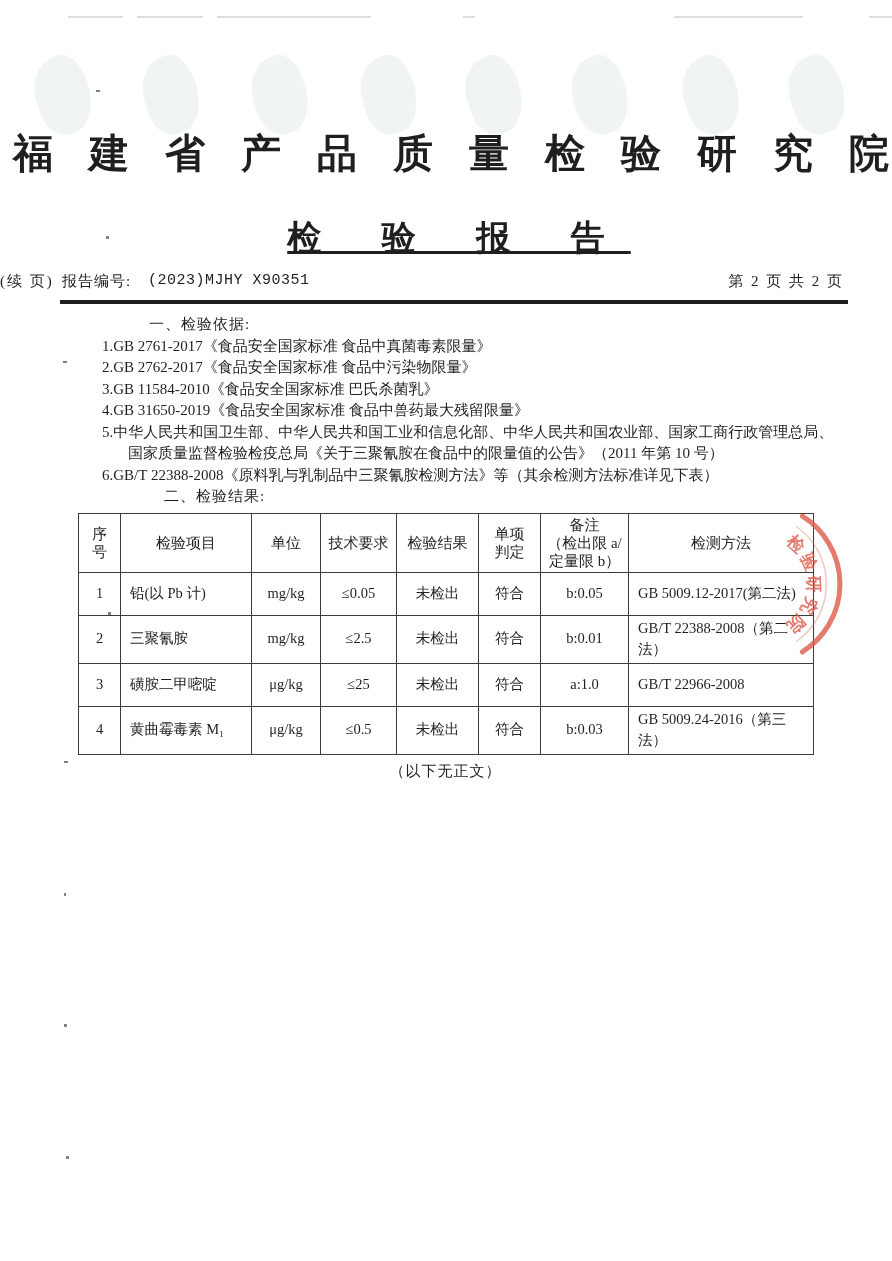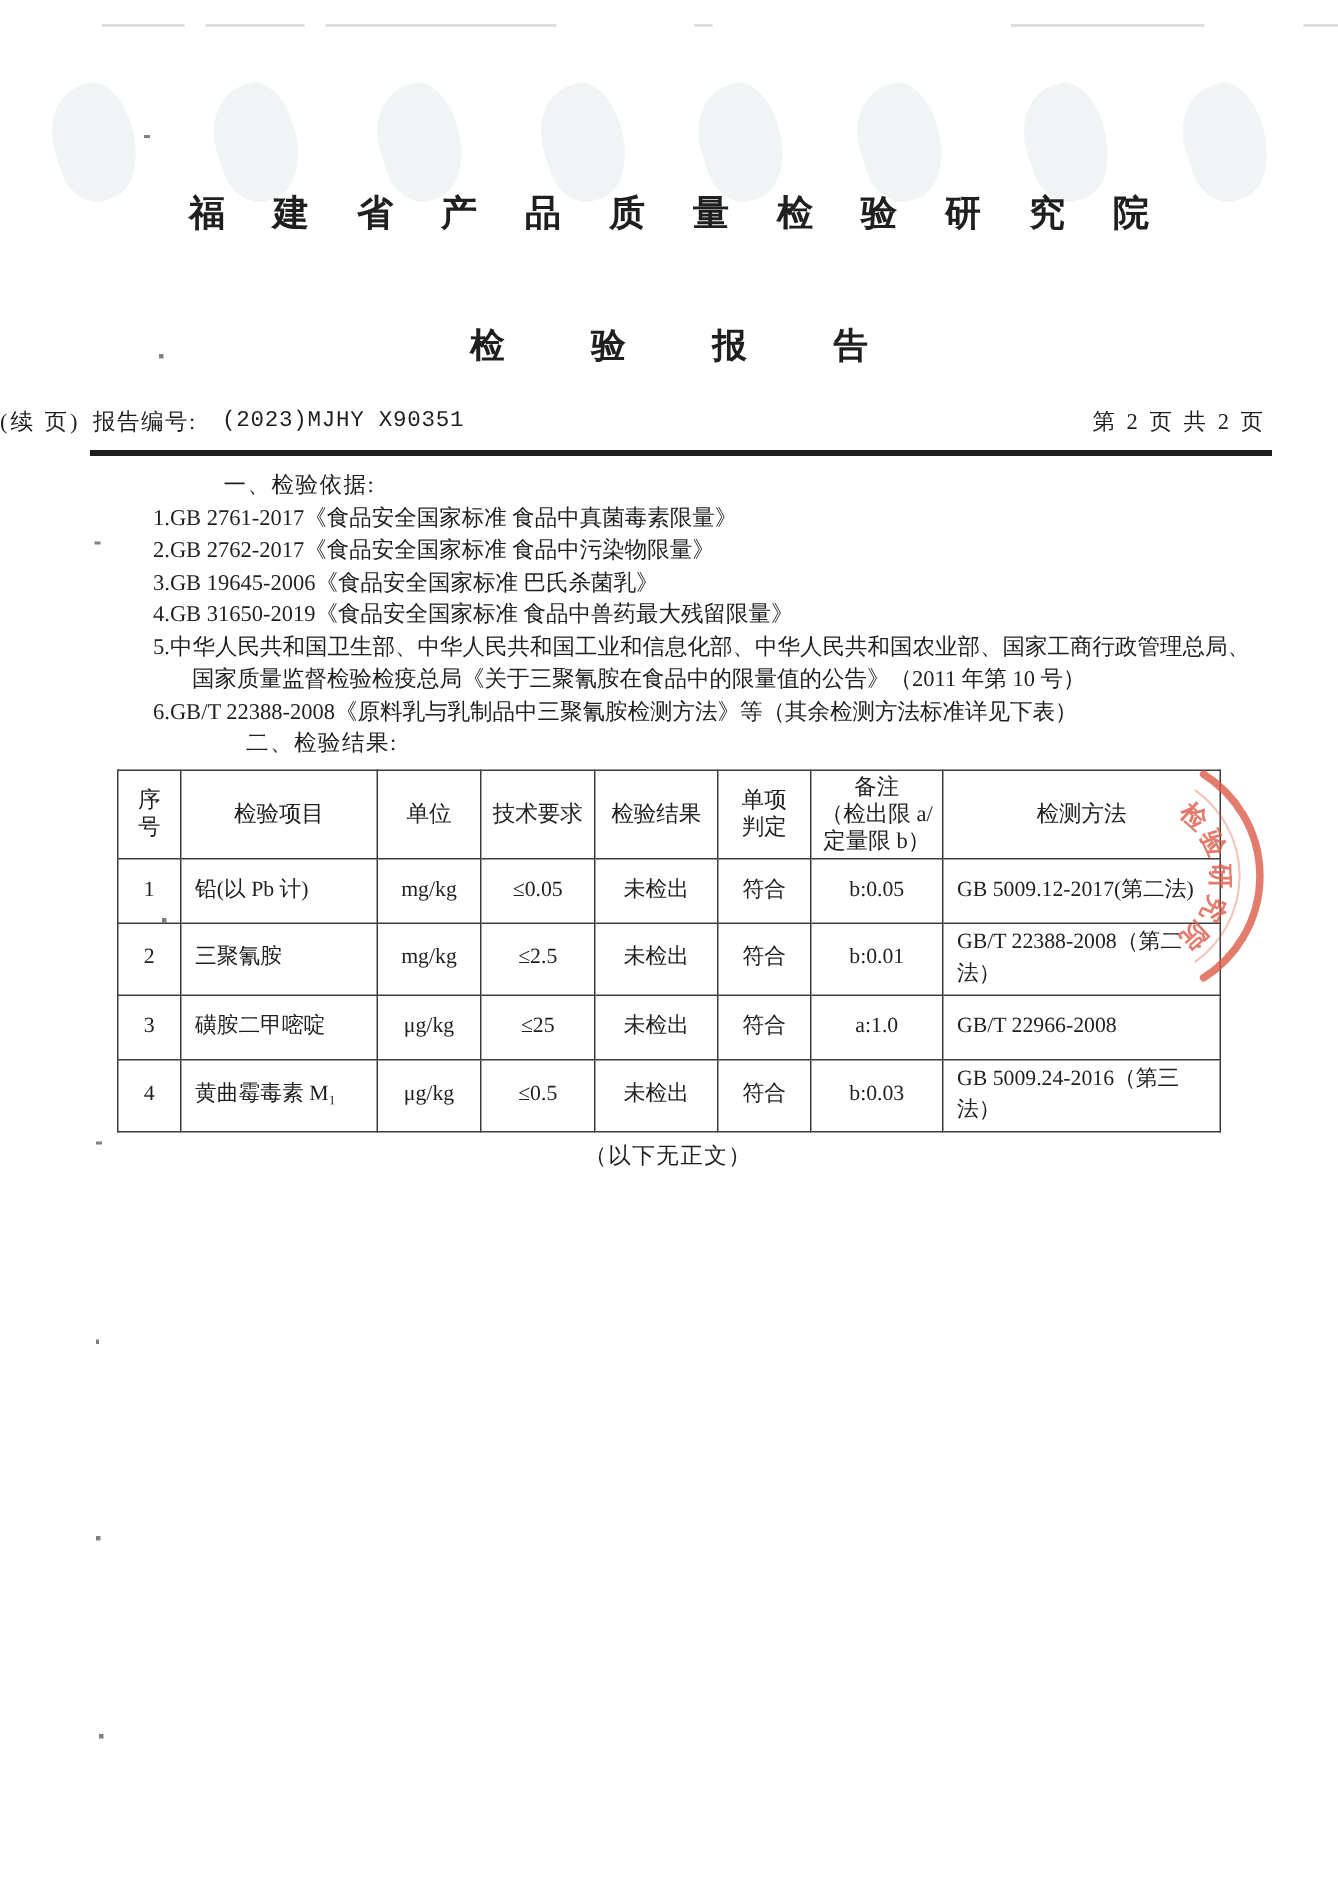--- a/index.html
+++ b/index.html
@@ -13,31 +13,32 @@
     position:absolute;top:56px;width:54px;height:78px;
     background:rgba(208,218,218,0.30);
     border-radius:62% 38% 55% 45% / 52% 48% 62% 38%;
     transform:rotate(-18deg);
   }
   .speck{position:absolute;background:#4a4a4a;opacity:.7;}
 
   
   .institute-title{
     position:absolute;top:126px;left:0;width:100%;text-align:center;
-    font-size:24px;font-weight:bold;letter-spacing:13px;padding-left:13px;box-sizing:border-box;
+    font-size:40px;font-weight:bold;letter-spacing:13px;padding-left:13px;box-sizing:border-box;
     white-space:nowrap;
   }
   .center-title{
     position:absolute;top:178px;left:0;width:100%;text-align:center;
     font-size:25px;font-weight:bold;letter-spacing:1px;white-space:nowrap;
   }
   .report-title{
     position:absolute;top:215px;left:0;width:100%;text-align:center;
-    font-size:23px;font-weight:bold;letter-spacing:26px;padding-left:26px;box-sizing:border-box;
+    font-size:34px;font-weight:bold;letter-spacing:26px;padding-left:26px;box-sizing:border-box;
     white-space:nowrap;
+    text-decoration:underline;
   }
 
   
   .meta-row{position:absolute;top:272px;left:0;width:100%;height:22px;font-size:15px;}
   .report-no-label{position:absolute;left:62px;top:0;letter-spacing:1px;}
   .report-no{
     position:absolute;left:148px;top:0;
     font-family:"Liberation Mono","DejaVu Sans Mono",monospace;font-size:15px;letter-spacing:.5px;
   }
   .continuation{position:absolute;left:0;width:100%;top:0;letter-spacing:2px;}
@@ -112,21 +113,21 @@
     <span class="report-no">(2023)MJHY X90351</span>
     <span class="continuation">(续 页)</span>
     <span class="page-info">第 2 页  共 2 页</span>
   </div>
   <div class="rule"></div>
 
   <div class="content">
     <div class="basis-heading">一、检验依据:</div>
     <div class="basis-item">1.GB 2761-2017《食品安全国家标准 食品中真菌毒素限量》</div>
     <div class="basis-item">2.GB 2762-2017《食品安全国家标准 食品中污染物限量》</div>
-    <div class="basis-item">3.GB 19645-2006《食品安全国家标准 巴氏杀菌乳》</div>
+    <div class="basis-item">3.GB 11584-2010《食品安全国家标准 巴氏杀菌乳》</div>
     <div class="basis-item">4.GB 31650-2019《食品安全国家标准 食品中兽药最大残留限量》</div>
     <div class="basis-item wrap">5.中华人民共和国卫生部、中华人民共和国工业和信息化部、中华人民共和国农业部、国家工商行政管理总局、国家质量监督检验检疫总局《关于三聚氰胺在食品中的限量值的公告》（2011 年第 10 号）</div>
     <div class="basis-item">6.GB/T 22388-2008《原料乳与乳制品中三聚氰胺检测方法》等（其余检测方法标准详见下表）</div>
     <div class="results-heading">二、检验结果:</div>
 
     <table class="results">
       <colgroup>
         <col style="width:42px">
           <col style="width:131px">
           <col style="width:69px">

